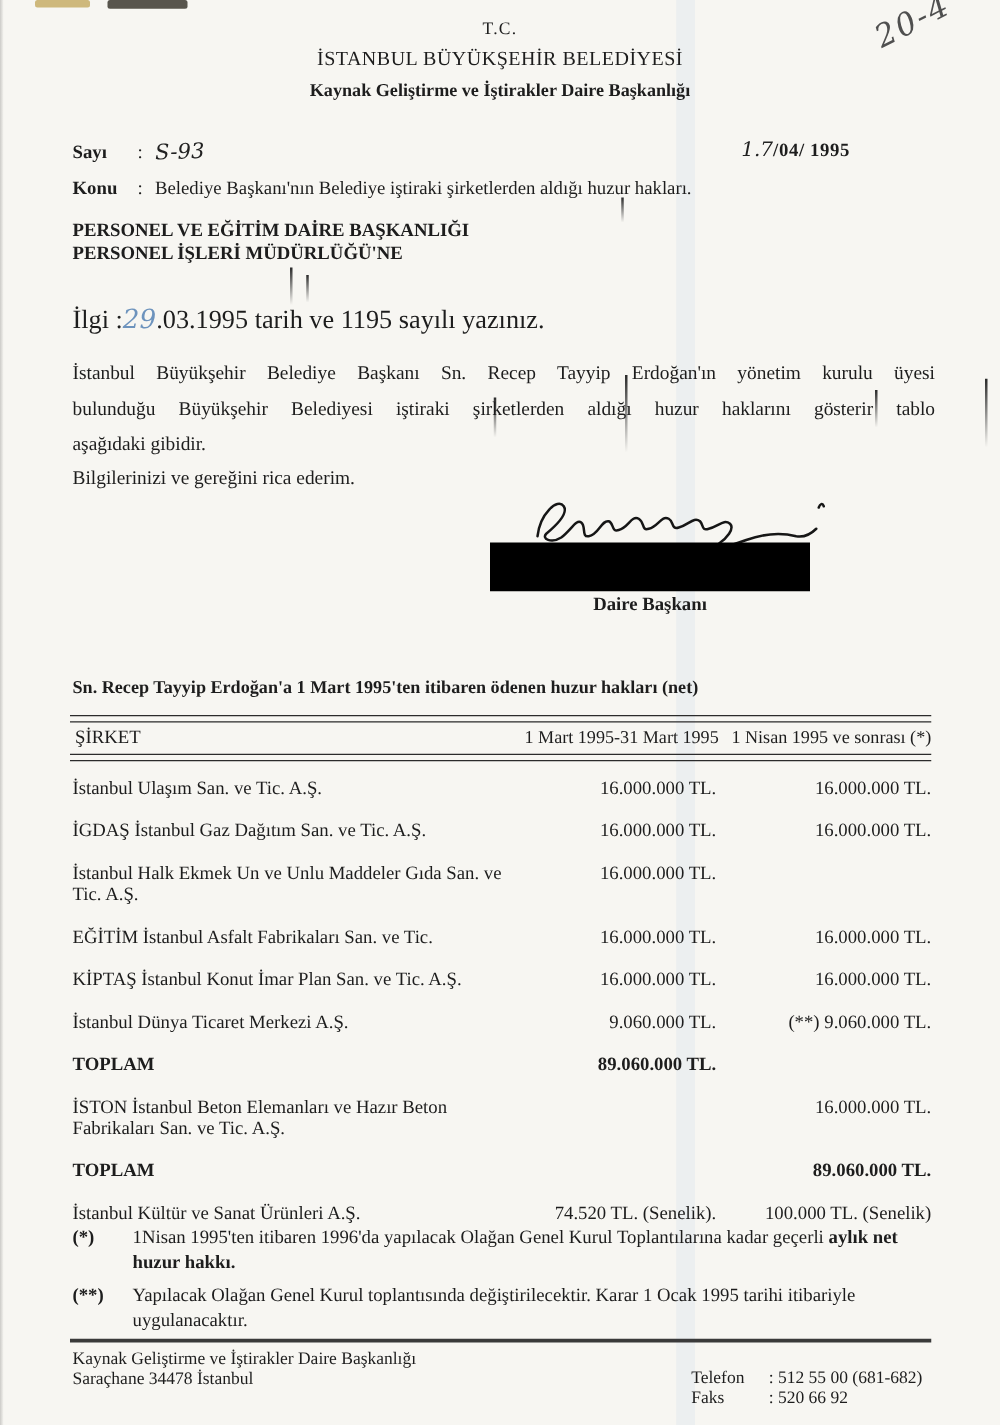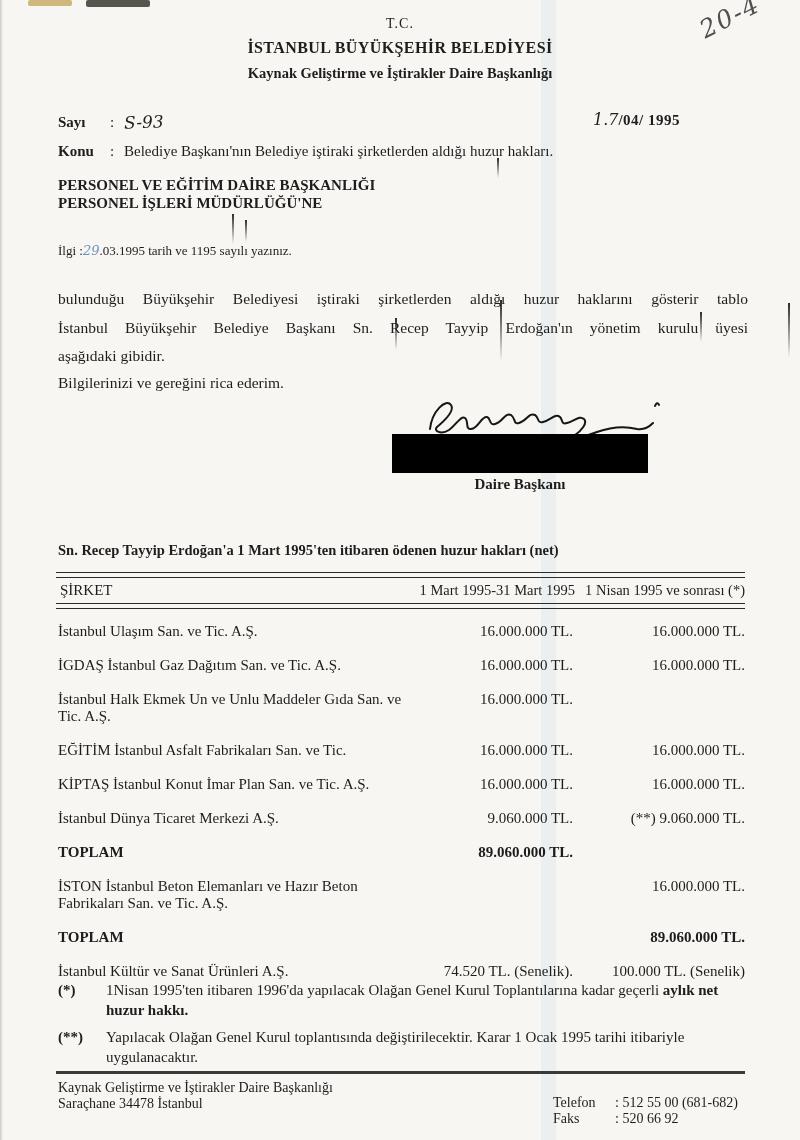--- a/index.html
+++ b/index.html
@@ -8,33 +8,33 @@
     background:#f7f6f2;
     font-family:"Liberation Serif", serif;
     color:#1d1d1d;
     position:relative;
     overflow:hidden;
   }
   .abs{position:absolute;}
   
   .doc-header{top:16px;left:0;width:800px;text-align:center;}
   .tc{font-size:14px;letter-spacing:1px;}
-  .org{font-size:16px;font-weight:bold;margin-top:7px;letter-spacing:.4px;}
+  .org{font-size:16px;font-weight:normal;margin-top:7px;letter-spacing:.4px;}
   .dept{font-size:14.5px;font-weight:bold;margin-top:8px;}
   
   .meta-row{left:58px;display:flex;align-items:center;font-size:15px;}
   .lbl{font-weight:bold;width:52px;display:inline-block;}
   .colon{display:inline-block;width:14px;}
   .hand{font-family:"DejaVu Serif", serif;font-style:italic;}
   .sayi-hand{font-size:17px;transform:rotate(-2deg);display:inline-block;color:#222;}
   .date-line{top:110px;left:593px;font-size:15px;}
   .date-hand{font-size:16px;color:#222;}
   .date-typed{font-weight:bold;letter-spacing:.5px;}
   .recipient{top:176px;left:58px;font-weight:bold;font-size:15px;line-height:18px;}
-  .ilgi{top:243px;left:58px;font-size:13px;}
+  .ilgi{top:243px;left:58px;font-size:21px;}
   .ilgi-hand{color:#6d93bd;}
   .bodytext{top:285px;left:58px;width:690px;font-size:15.5px;line-height:28.5px;}
   .just{text-align:justify;text-align-last:justify;}
   .closing{top:374px;left:58px;font-size:15.5px;}
   
   .sig{top:393px;left:420px;}
   .redaction{top:434px;left:392px;width:256px;height:39px;background:#000;}
   .signer{top:476px;left:392px;width:256px;text-align:center;font-weight:bold;font-size:15px;}
   
   .caption{top:542px;left:58px;font-weight:bold;font-size:14.5px;}
@@ -105,22 +105,22 @@
 <div class="abs recipient">
   <div>PERSONEL VE EĞİTİM DAİRE BAŞKANLIĞI</div>
   <div>PERSONEL İŞLERİ MÜDÜRLÜĞÜ'NE</div>
 </div>
 
 <div class="abs ilgi">
   <span>İlgi :</span><span class="hand ilgi-hand">29</span><span>.03.1995 tarih ve 1195 sayılı yazınız.</span>
 </div>
 
 <div class="abs bodytext">
+  <div class="just">İstanbul Büyükşehir Belediye Başkanı Sn. Recep Tayyip Erdoğan'ın yönetim kurulu üyesi</div>
   <div class="just">bulunduğu Büyükşehir Belediyesi iştiraki şirketlerden aldığı huzur haklarını gösterir tablo</div>
-  <div class="just">İstanbul Büyükşehir Belediye Başkanı Sn. Recep Tayyip Erdoğan'ın yönetim kurulu üyesi</div>
   <div>aşağıdaki gibidir.</div>
 </div>
 
 <div class="abs closing">Bilgilerinizi ve gereğini rica ederim.</div>
 
 <div class="abs sig">
   <svg width="240" height="52" viewBox="0 0 240 52">
     <path d="M10,36 C12,18 26,5 31,12 C35,18 23,29 17,34 C13,38 21,42 29,37
              C37,31 41,22 45,25 C49,28 45,37 51,36 C59,35 61,23 67,24
              C71,25 69,33 75,31 C83,29 85,19 91,22 C96,25 93,32 99,30

